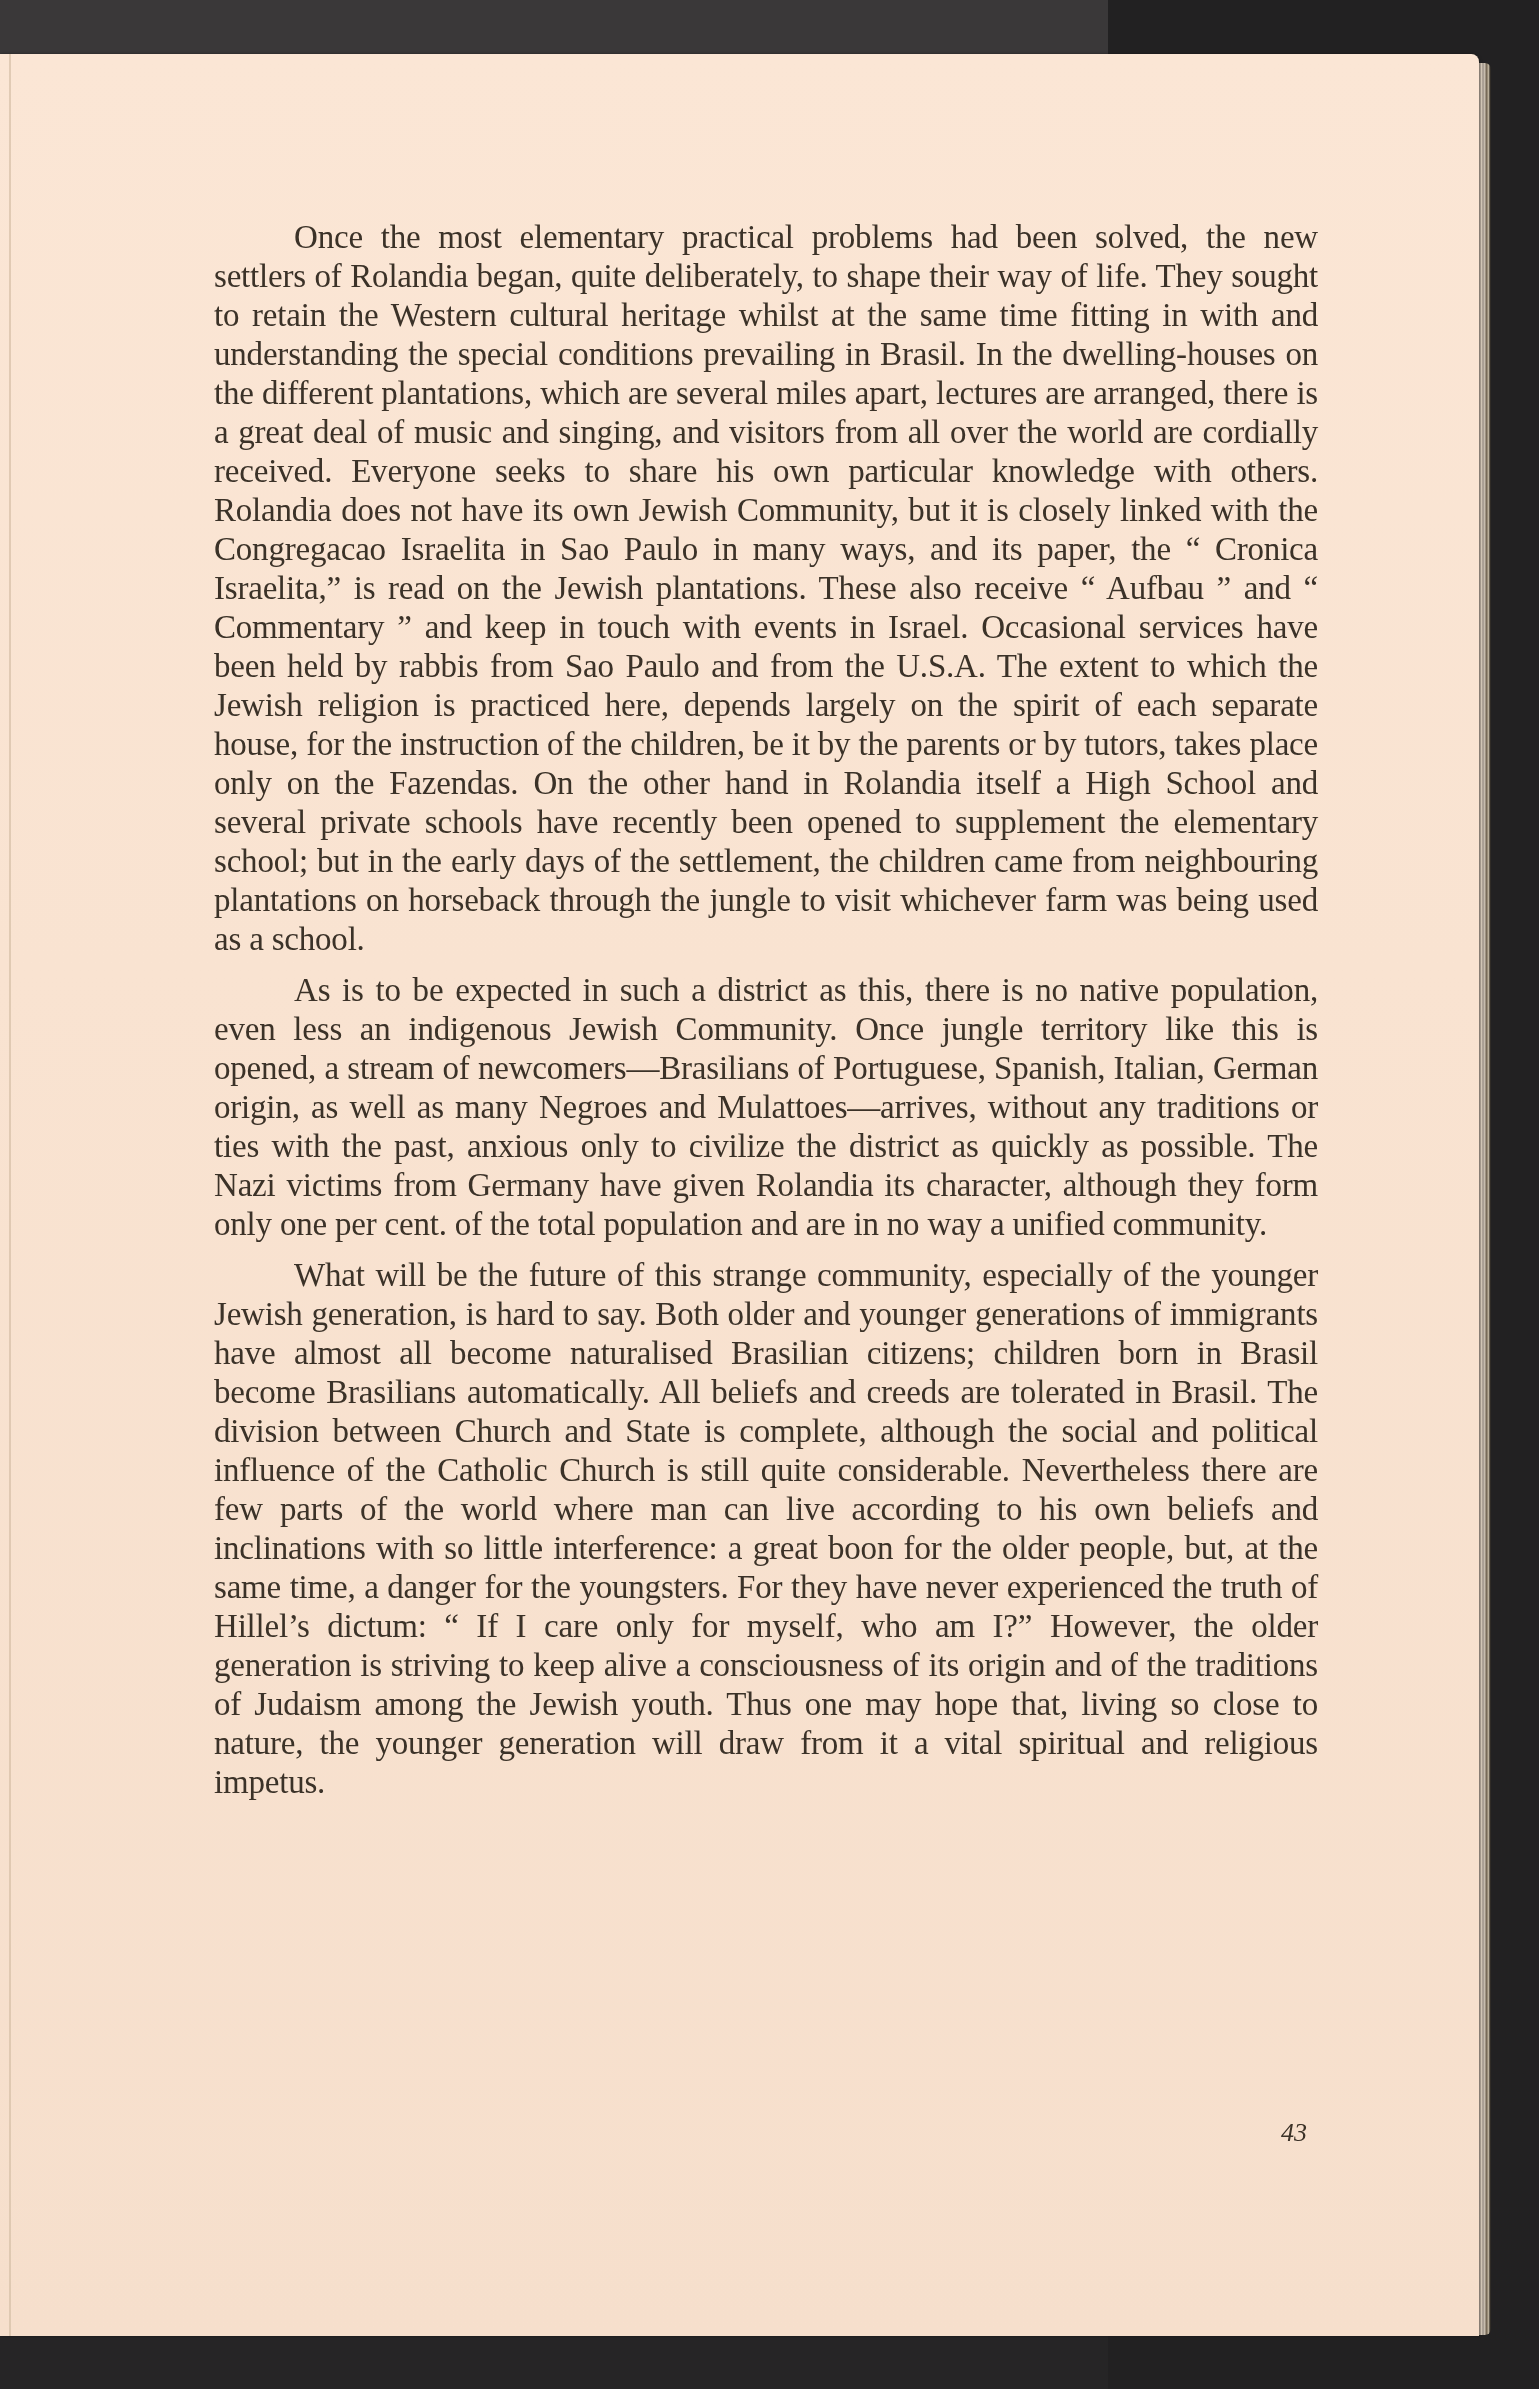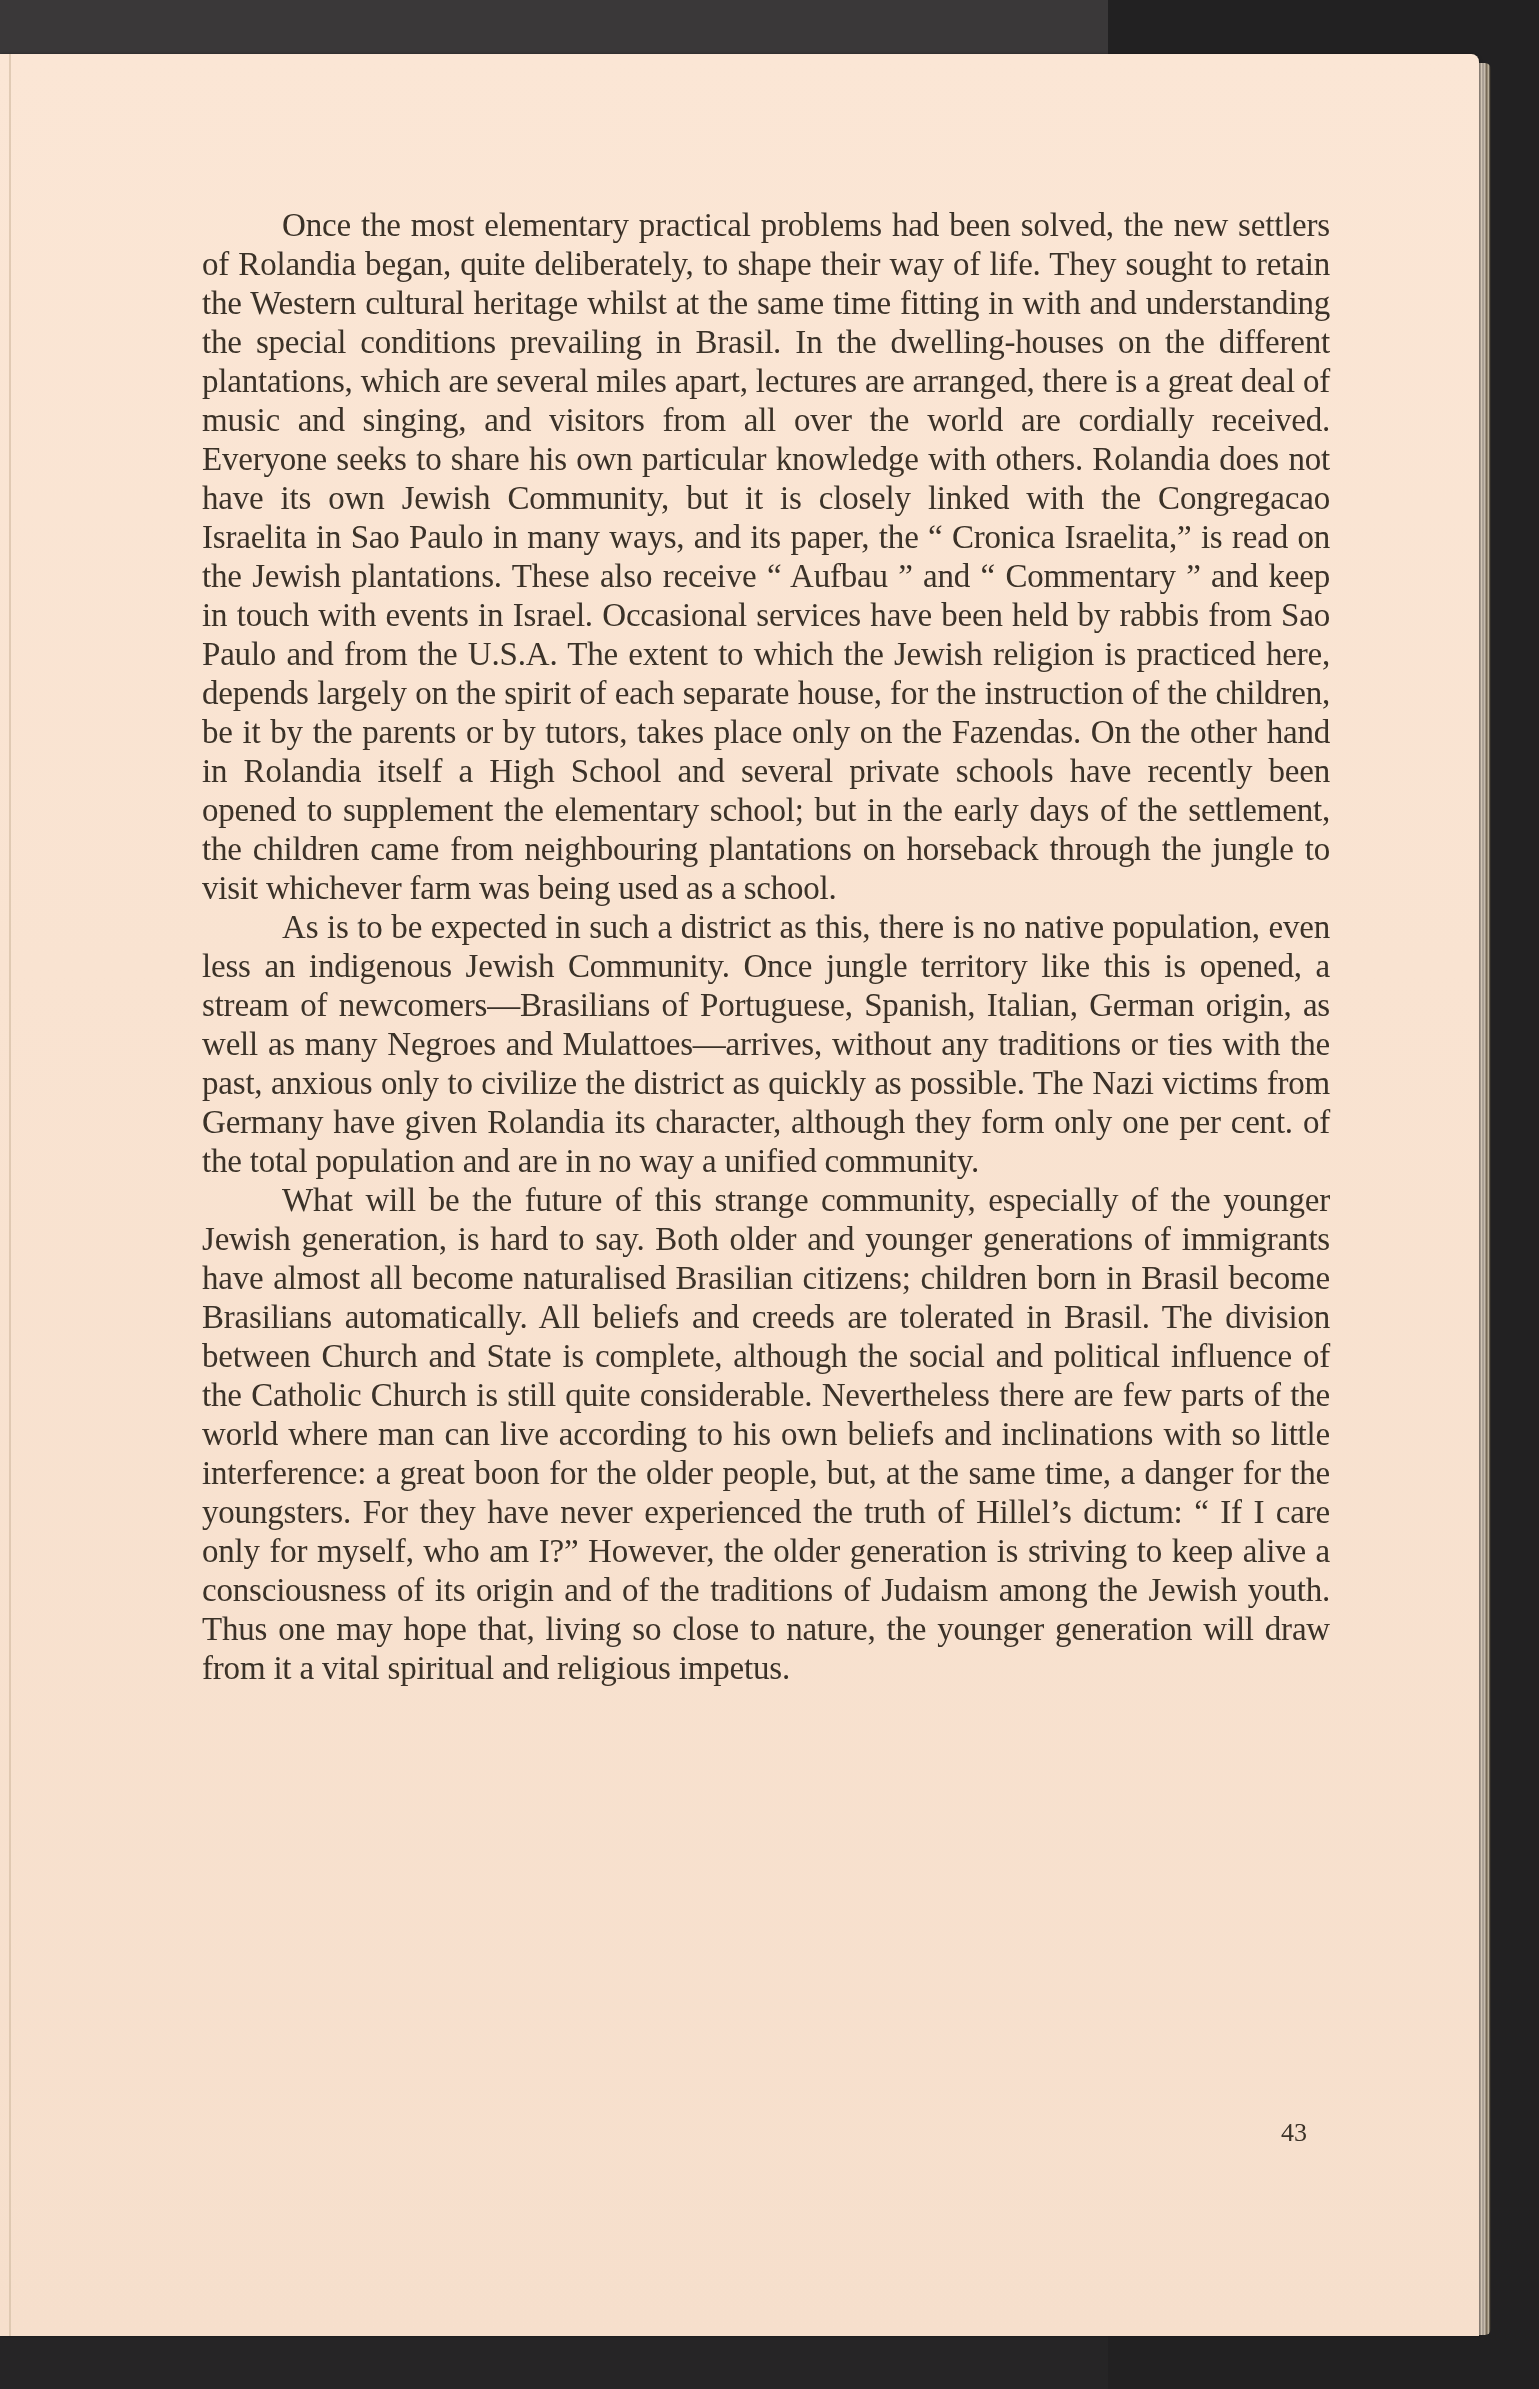--- a/index.html
+++ b/index.html
@@ -33,24 +33,24 @@
   }
   .text-column {
     position:absolute; left:202px; top:206px; width:1128px;
     color:#3b3228;
     font-size:33px;
     line-height:39px;
     text-align:justify;
     letter-spacing:-0.2px;
     word-spacing:0px;
   }
-  .para { margin:0; text-indent:80px;font-family:Liberation Serif, serif; }
+  .para { margin:12px; text-indent:80px;font-family:Liberation Serif, serif; }
   .page-number {
     position:absolute; left:1281px; top:2118px;
-    color:#3b3228; font-size:26px;
+    color:#3b3228; font-style:italic; font-size:26px;
   }
 </style>
 </head>
 <body>
 
 <div class="bg-left"></div>
 <div class="bg-right"></div>
 <div class="page-stack"></div>
 
 <div class="page"></div>

